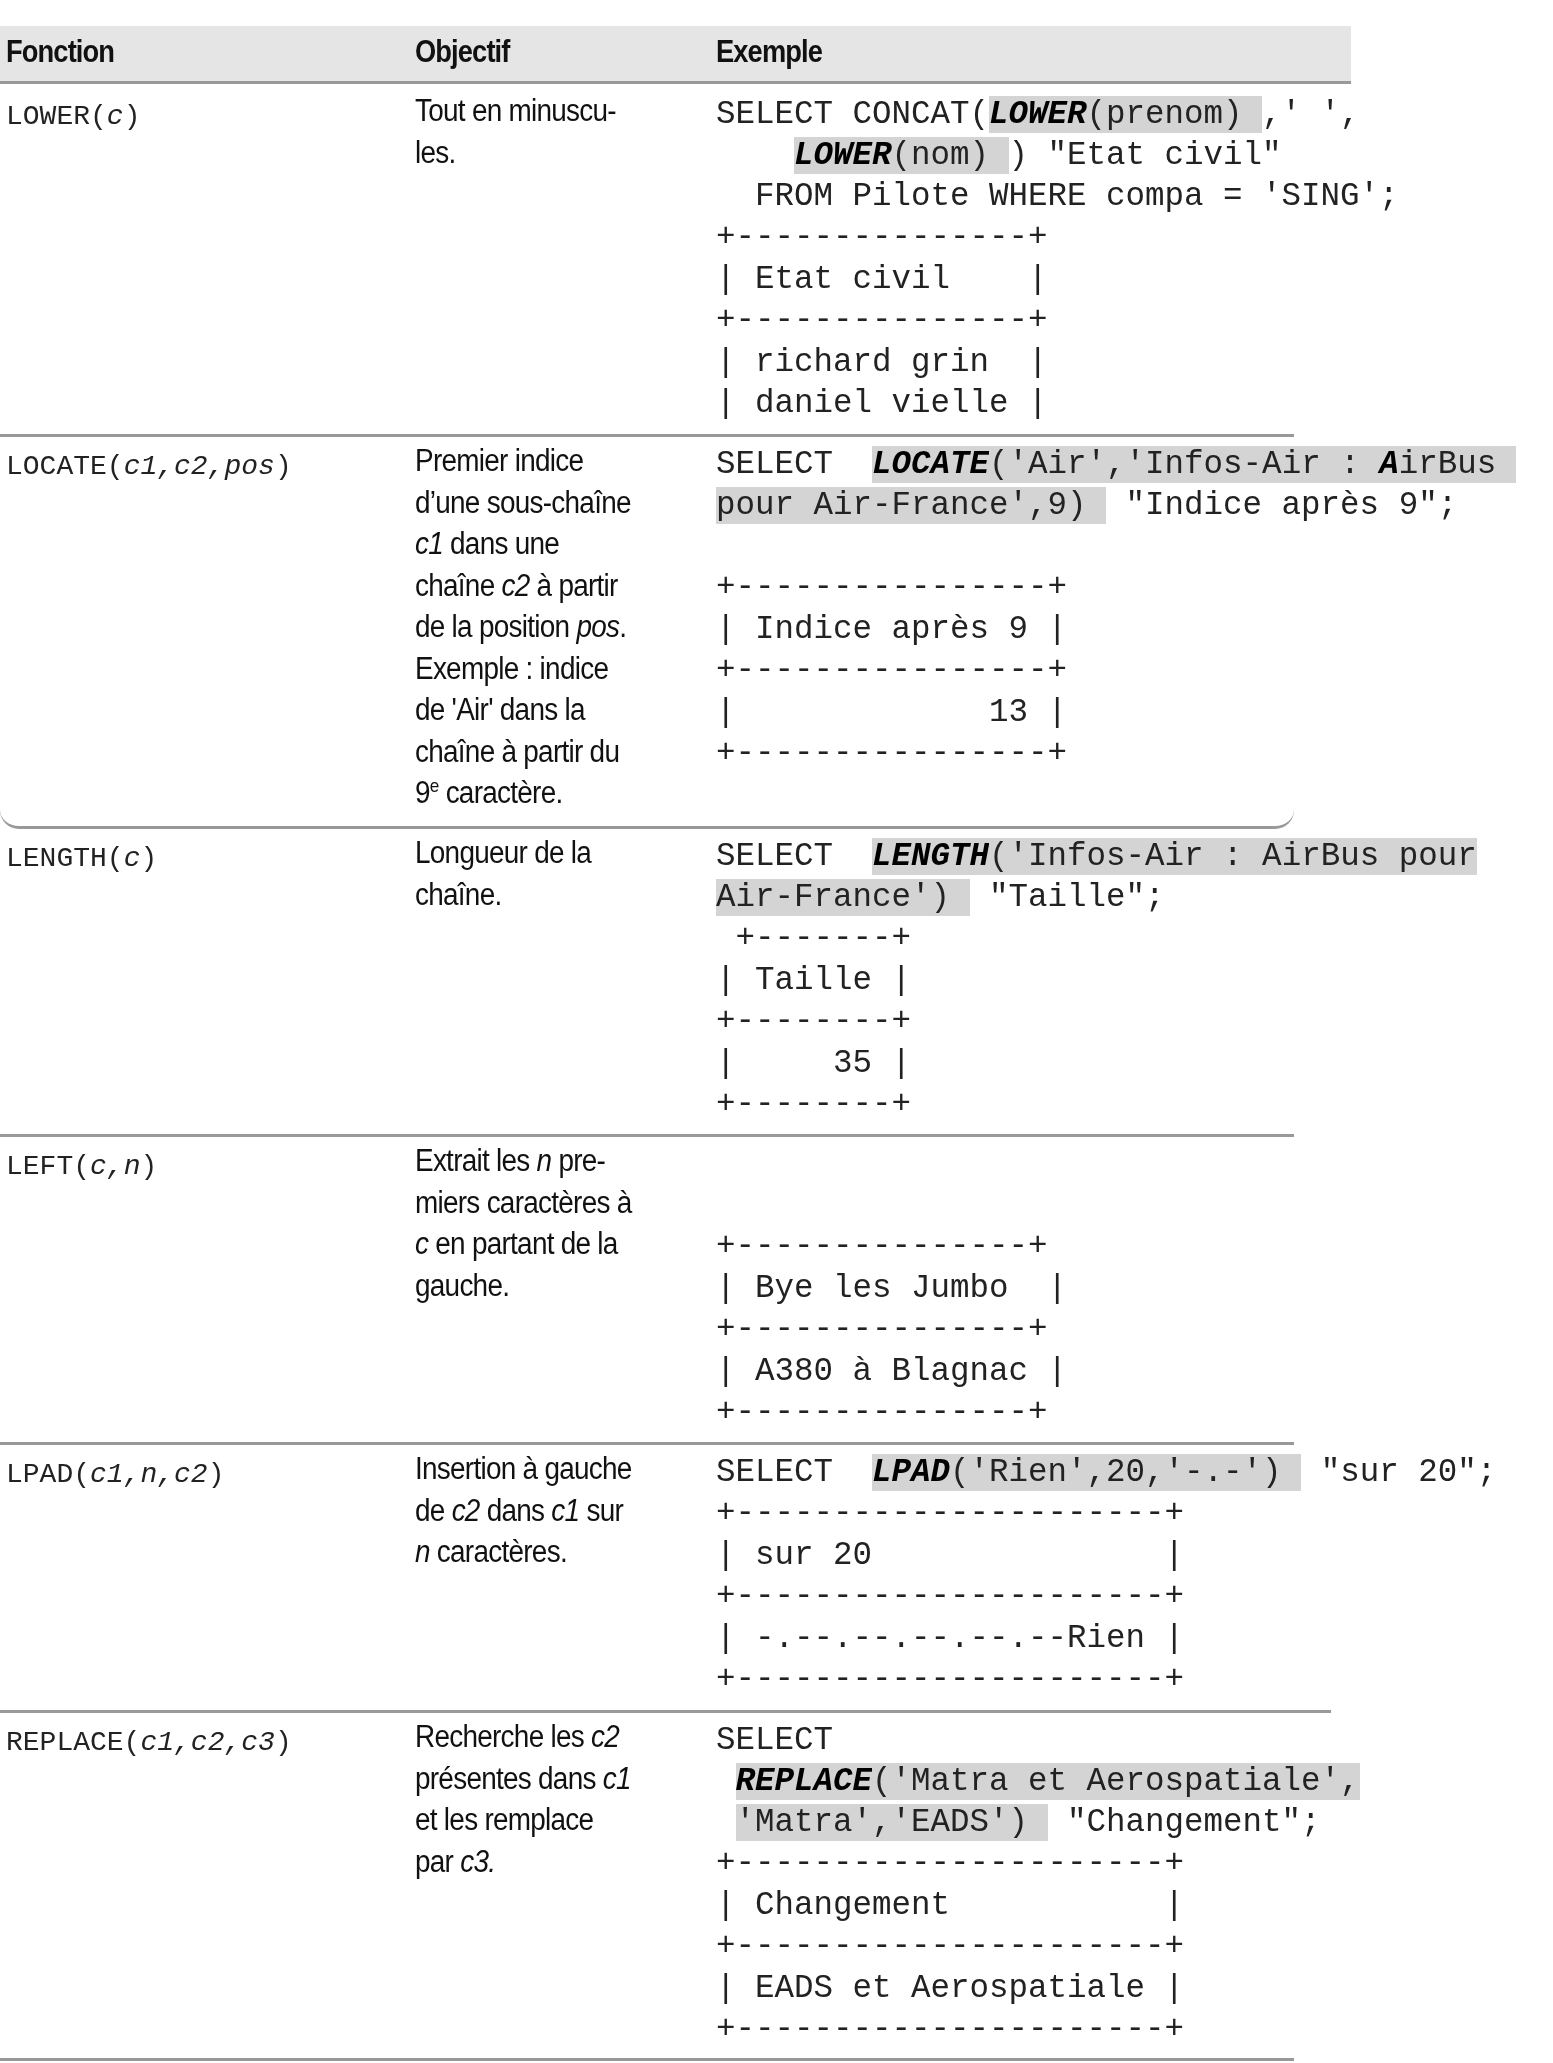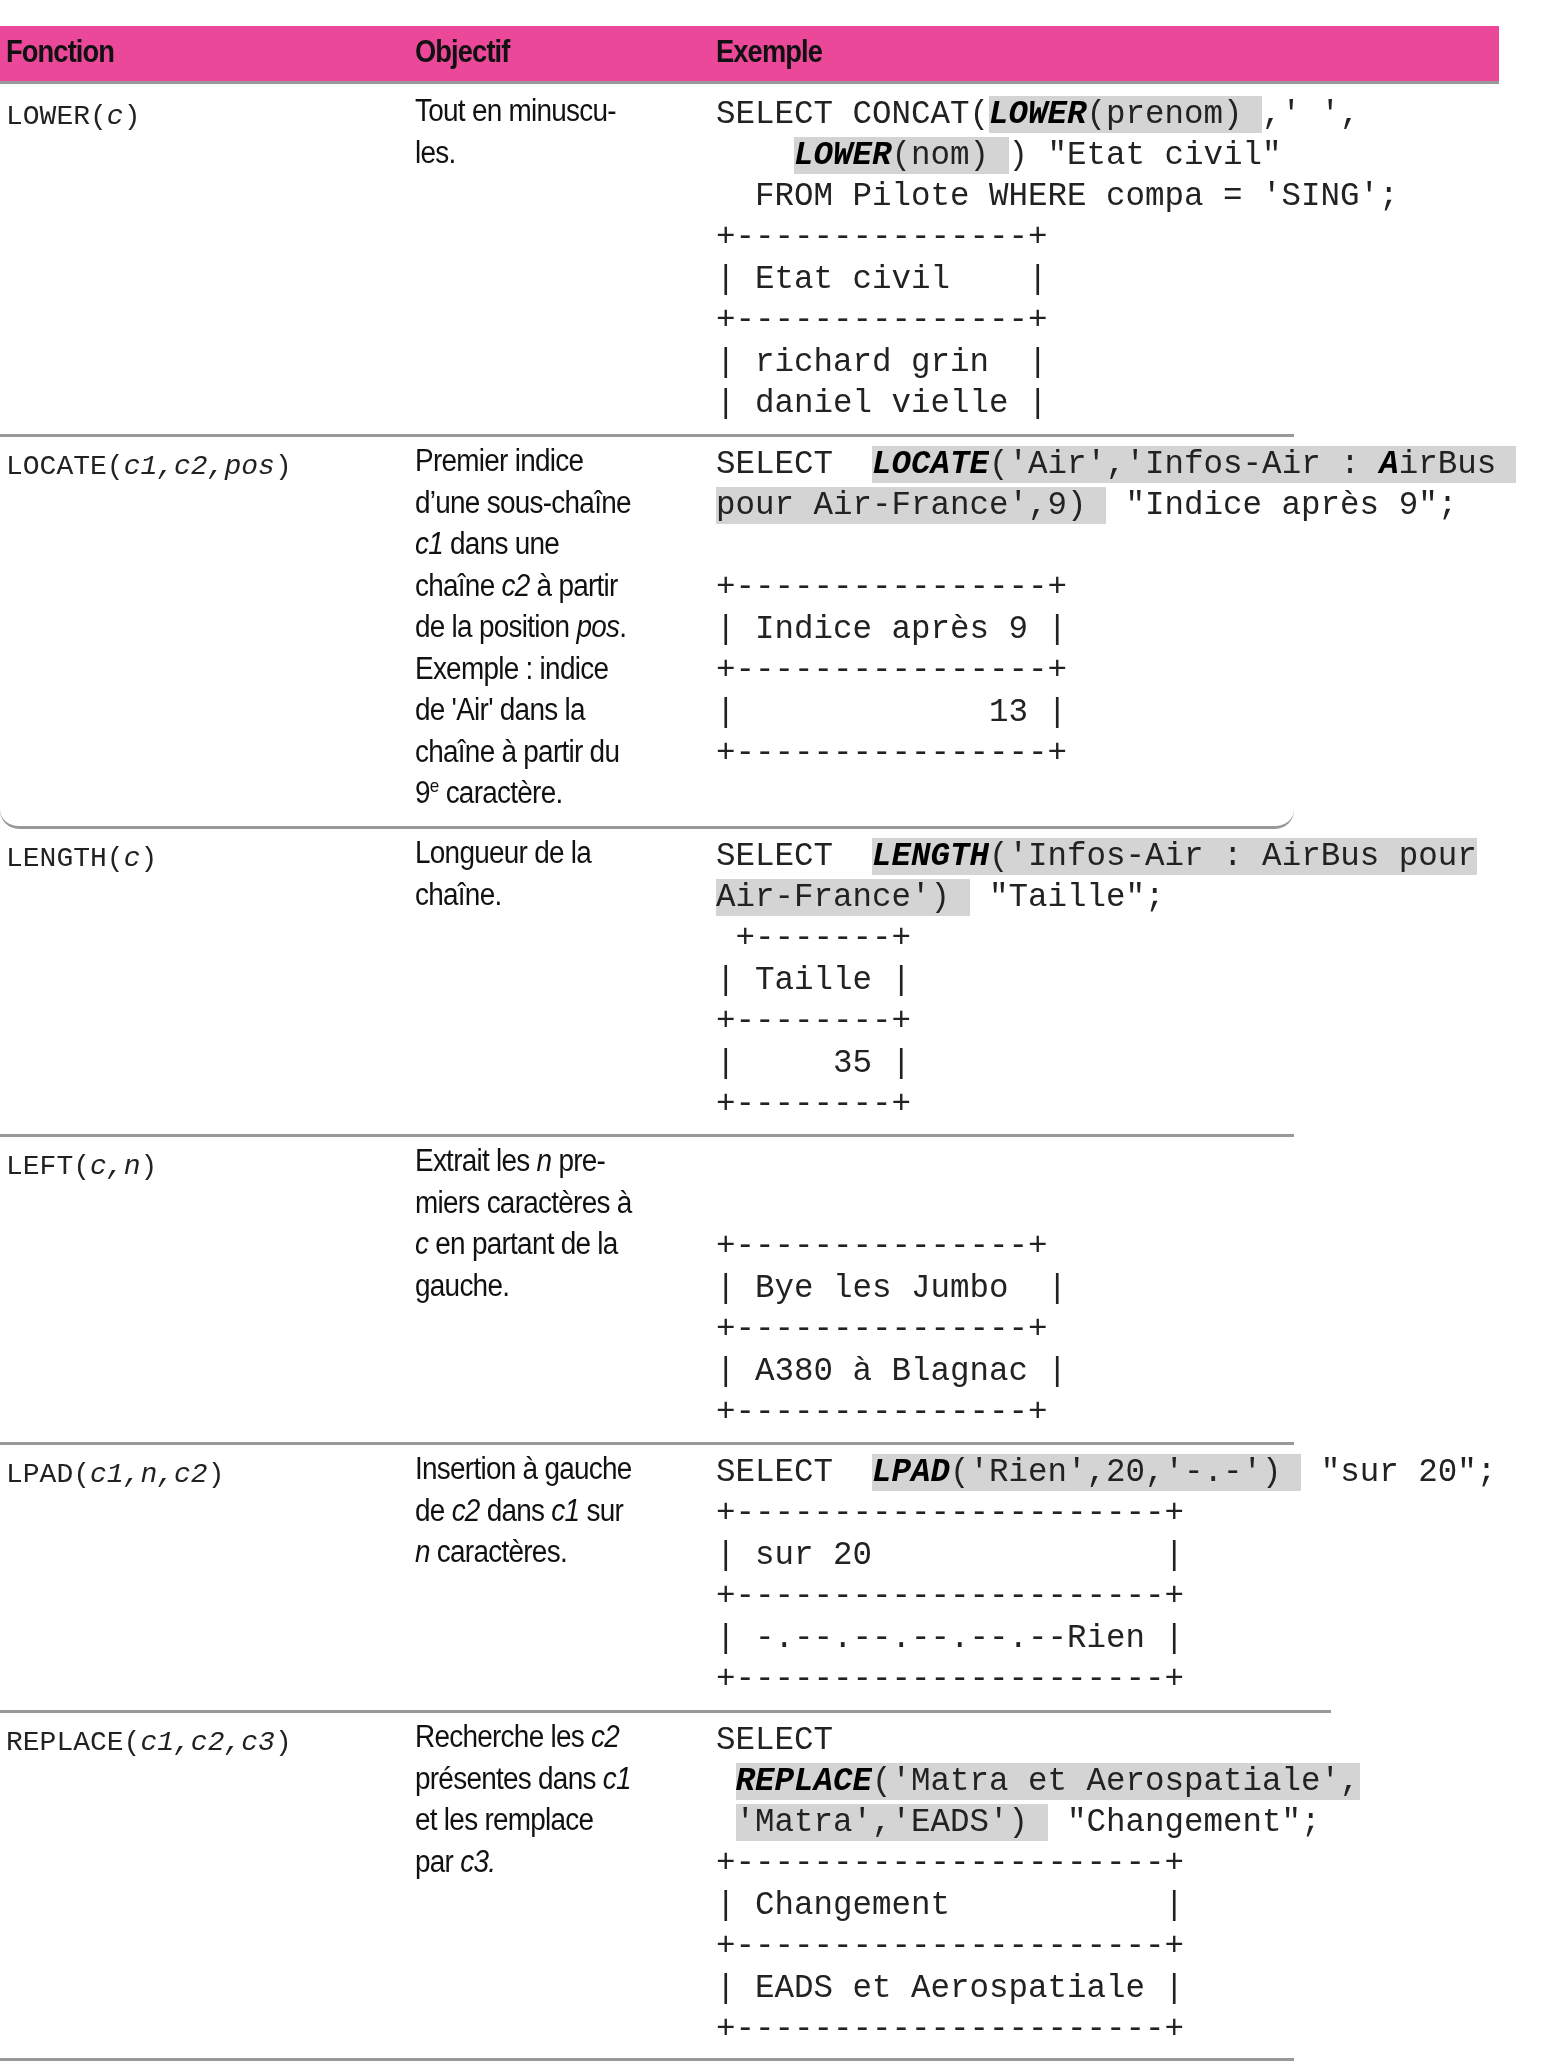--- a/index.html
+++ b/index.html
@@ -1,20 +1,20 @@
 <!DOCTYPE html>
 <html><head>
 <meta charset="utf-8">
 <style>
   html, body { margin: 0; padding: 0; background: #ffffff; }
   body { width: 1553px; height: 2063px; position: relative; overflow: hidden; color: #111; }
   .table { position: absolute; left: 0; top: 26px; width: 1553px; }
   .header {
-    position: absolute; left: 0; top: 0; width: 1499px; height: 55px;
-    background: #ec4899; border-bottom: 3px solid #999999; box-sizing: content-box;
+    position: absolute; left: 0; top: 0; width: 1351px; height: 55px;
+    background: #e5e5e5; border-bottom: 3px solid #999999; box-sizing: content-box;
   }
   .hcell {
     position: absolute; top: 8px;
     font-family: "Liberation Sans", sans-serif; font-weight: bold; font-size: 31px;
     letter-spacing: -1px; transform: scaleX(0.88); transform-origin: left center;
   }
   .row { position: absolute; left: 0; width: 1294px; border-bottom: 3px solid #999999; }
   .fn {
     position: absolute; left: 6px; top: 12px;
     font-family: "Liberation Mono", monospace; font-size: 28px; line-height: 41px;

